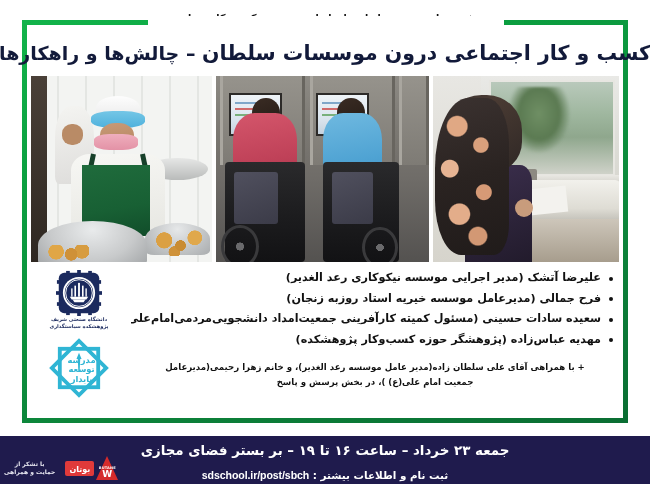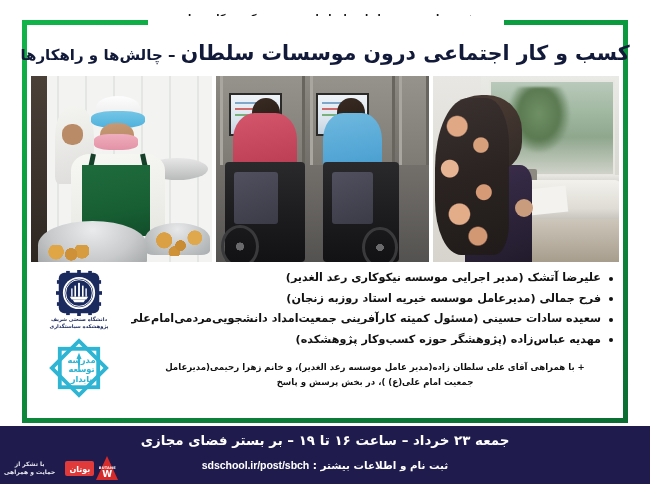--- a/index.html
+++ b/index.html
@@ -65,21 +65,21 @@
     direction: rtl;
   }
   .title {
     font-size: 20.5px;
     font-weight: bold;
     color: #121a3a;
     white-space: nowrap;
     letter-spacing: -0.2px;
   }
   .title .sub {
-    font-size: 15px;
+    font-size: 19px;
   }
 
   
   .photos {
     position: absolute;
     top: 76px; left: 31px;
     width: 588px; height: 186px;
     display: flex;
     gap: 4px;
   }
@@ -361,21 +361,21 @@
     line-height: 7px; letter-spacing: 0.6px; direction: rtl;
   }
 
   
   .sdlogo { width: 66px; height: 64px; position: relative; }
 
   
   .footer {
     position: absolute;
     left: 0; bottom: 0;
-    width: 650px; height: 58px;
+    width: 650px; height: 48px;
     background: #1f1b4d;
     overflow: hidden;
   }
   .footer-date {
     position: absolute;
     top: 7px; left: 0; right: 0;
     text-align: center;
     font-size: 13.4px;
     font-weight: bold;
     color: #ffffff;

